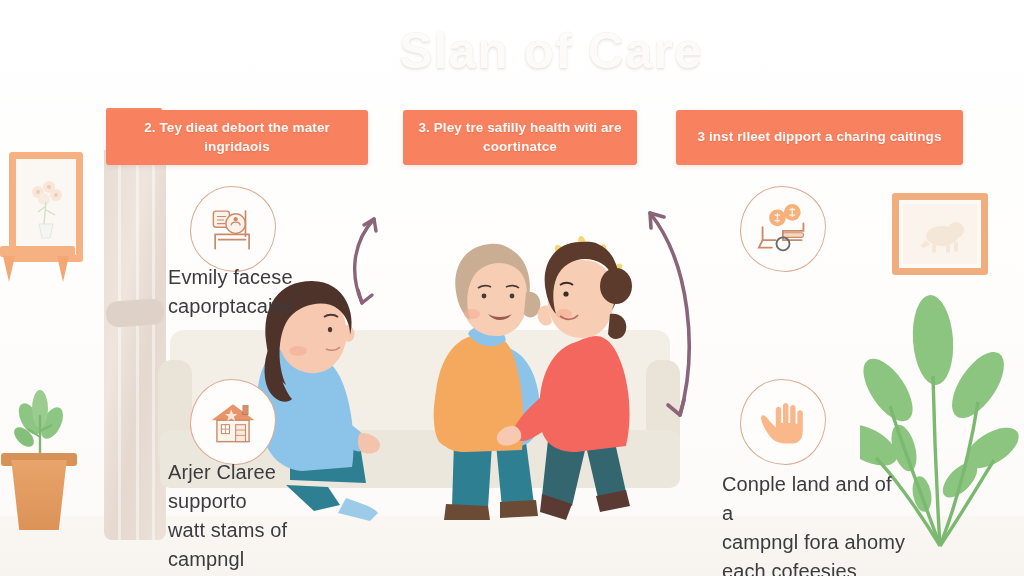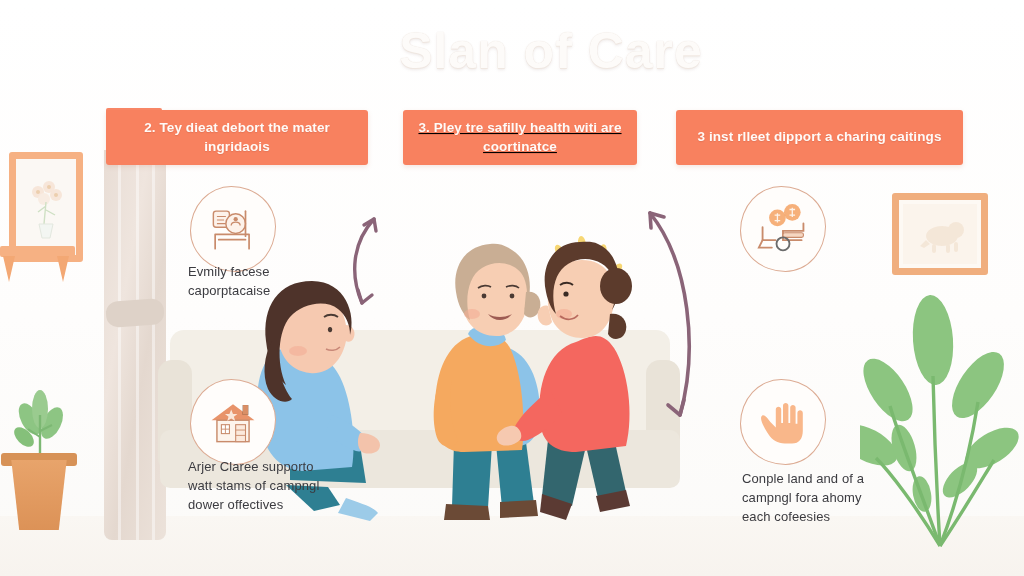--- a/index.html
+++ b/index.html
@@ -59,35 +59,35 @@
          text-shadow:0 1px 0 #efe7e1,0 2px 3px rgba(150,120,110,.16),0 0 1px #e8ded6;padding-left:39px;}
 
   
   .banner{position:absolute;top:110px;height:55px;background:#f8815f;border-radius:3px;
           display:flex;align-items:center;justify-content:center;
           box-shadow:0 2px 5px rgba(200,120,95,.18);}
   .banner span{display:block;text-align:center;color:#fffaf7;font-size:13.5px;
           font-weight:600;line-height:1.35;letter-spacing:.1px;
           text-shadow:0 1px 1px rgba(170,80,60,.25);padding:0 10px;}
   #banner1{left:106px;width:262px;}
-  #banner2{left:403px;width:234px;text-decoration:underline;}
+  #banner2{left:403px;width:234px;}
   #banner3{left:676px;width:287px;}
 
   
   .badge{position:absolute;width:84px;height:84px;border-radius:48% 52% 47% 53%/52% 47% 53% 48%;
          background:#fffdfb;border:1.3px solid #dcab93;
          display:flex;align-items:center;justify-content:center;}
   #badge-bed{left:190px;top:186px;}
   #badge-house{left:190px;top:379px;}
   #badge-chair{left:740px;top:186px;}
   #badge-hand{left:740px;top:379px;}
 
   
-  .cap{position:absolute;font-size:13px;line-height:1.45;color:#3b3b40;
-       letter-spacing:.1px;white-space:pre-line;margin-left:20px;}
+  .cap{position:absolute;font-size:20px;line-height:1.45;color:#3b3b40;
+       letter-spacing:.1px;white-space:pre-line;}
   #cap-tl{left:168px;top:263px;width:180px;}
   #cap-bl{left:168px;top:458px;width:190px;}
   #cap-tr{left:722px;top:268px;width:190px;}
   #cap-br{left:722px;top:470px;width:185px;}
 
   
   .sofa-back{position:absolute;left:170px;top:330px;width:500px;height:120px;
              background:#f3efe7;border-radius:14px 14px 0 0;}
   .sofa-seat{position:absolute;left:160px;top:430px;width:520px;height:58px;
              background:#ece7dd;border-radius:10px;}

